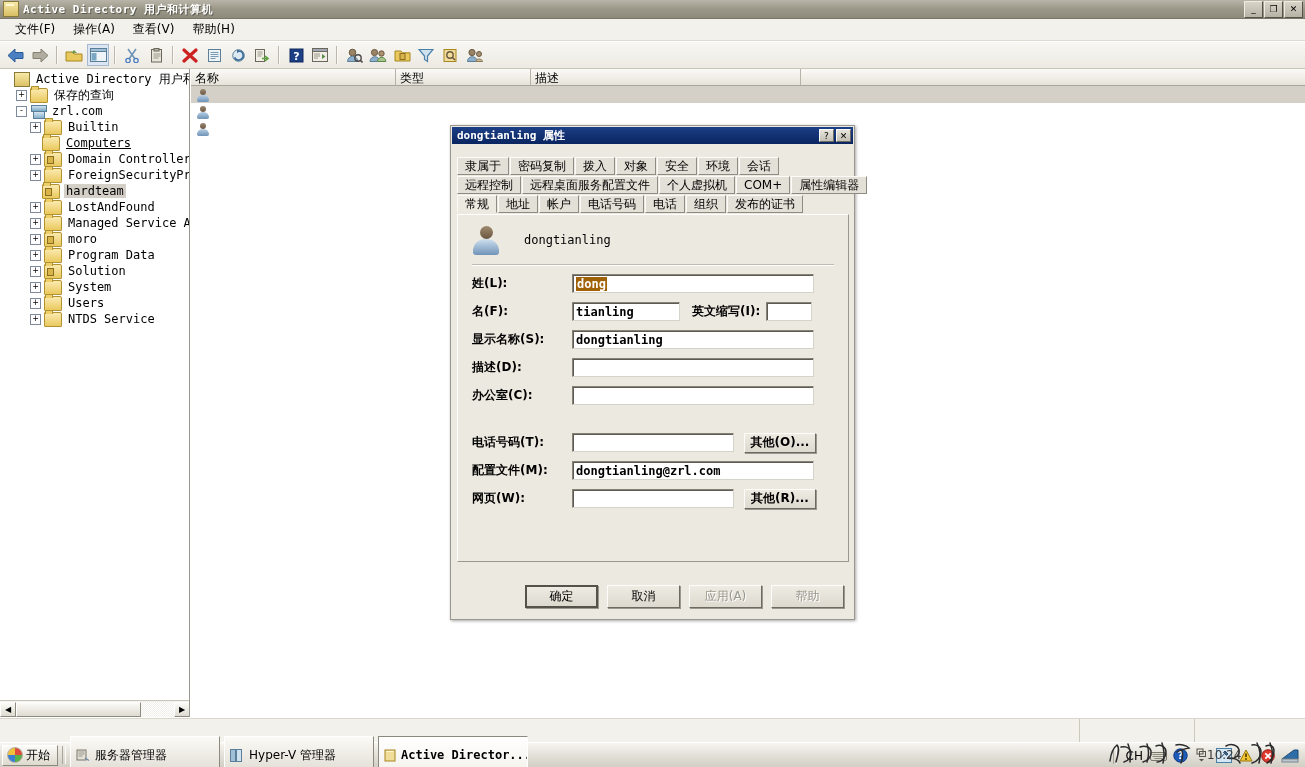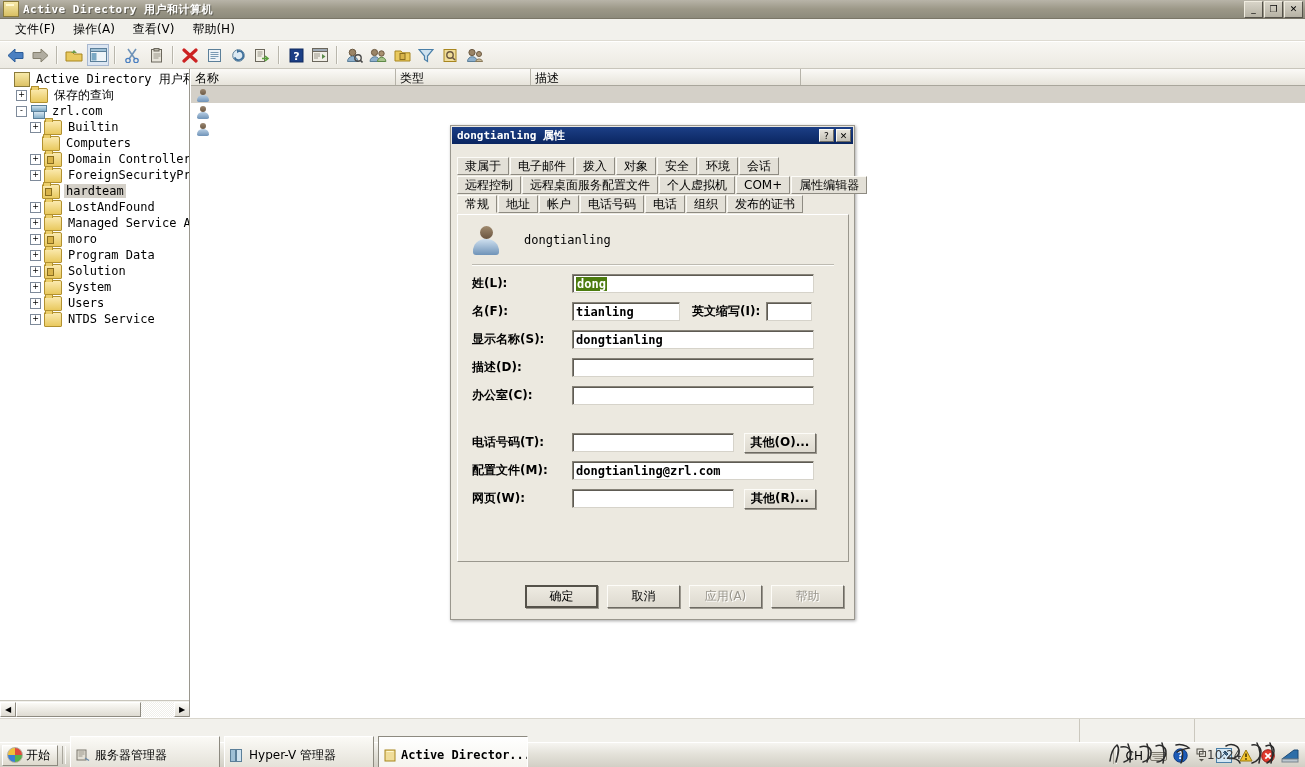--- a/index.html
+++ b/index.html
@@ -279,21 +279,21 @@
   .flabel{ width:100px; font-size:12px; font-family:"DejaVu Sans",sans-serif;
            white-space:nowrap; color:#000; }
   .finput{
     height:19px; background:#fff;
     border:1px solid #868278; border-right-color:#d6d3ca; border-bottom-color:#d6d3ca;
     box-shadow: inset 1px 1px 0 #5e5b53;
     font-size:12px; font-family:"DejaVu Sans Mono",monospace;
     padding:1px 3px; box-sizing:border-box; display:flex; align-items:center;
     white-space:nowrap; overflow:hidden; color:#000;
   }
-  .sel-text{ background:#4d7c0f; color:#ffffff; padding:0 1px; }
+  .sel-text{ background:#a16207; color:#ffffff; padding:0 1px; }
   .dbtn{
     height:20px; padding:0 6px; font-size:12px;
     background:linear-gradient(to bottom,#eeebe2,#ddd9cf);
     border:1px solid #fdfcf8; border-right-color:#6d6a62; border-bottom-color:#6d6a62;
     box-shadow: 1px 1px 0 #9b978e;
     display:flex; align-items:center; justify-content:center; box-sizing:border-box;
     font-family:"DejaVu Sans",sans-serif; color:#000; white-space:nowrap;
   }
   .dbtn.disabled{ color:#9a978e; text-shadow:1px 1px 0 #ffffff; }
   .dbtn.default{ border:2px solid #55524a; }
@@ -470,21 +470,21 @@
             <div class="g1"></div>
             <div class="g2"></div>
           </div>
           <span class="lbl">zrl.com</span>
         </div>
         <div class="tnode" style="padding-left: 28px;">
           <div class="expander">+</div>
           <div class="folder"></div>
           <span class="lbl">Builtin</span>
         </div>
-        <div class="tnode" style="padding-left: 28px;">
+        <div class="tnode" style="padding-left: 28px; text-decoration: underline;">
           <div class="expander none"></div>
           <div class="folder"></div>
           <span class="lbl">Computers</span>
         </div>
         <div class="tnode" style="padding-left: 28px;">
           <div class="expander">+</div>
           <div class="folder lock"></div>
           <span class="lbl">Domain Controllers</span>
         </div>
         <div class="tnode" style="padding-left: 28px;">
@@ -596,21 +596,21 @@
       <div class="t">dongtianling 属性</div>
       <div class="btns">
         <div class="b">?</div>
         <div class="b">✕</div>
       </div>
     </div>
 
     <div class="tabstrip">
       <div class="tabrow" id="tabrow1">
           <div class="tab">隶属于</div>
-          <div class="tab">电子邮件</div>
+          <div class="tab">密码复制</div>
           <div class="tab">拨入</div>
           <div class="tab">对象</div>
           <div class="tab">安全</div>
           <div class="tab">环境</div>
           <div class="tab">会话</div>
         </div>
       <div class="tabrow" id="tabrow2">
           <div class="tab">远程控制</div>
           <div class="tab">远程桌面服务配置文件</div>
           <div class="tab">个人虚拟机</div>

